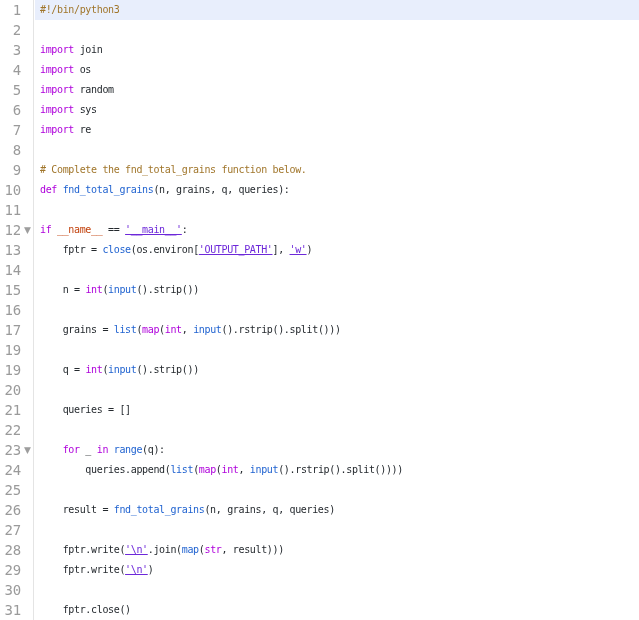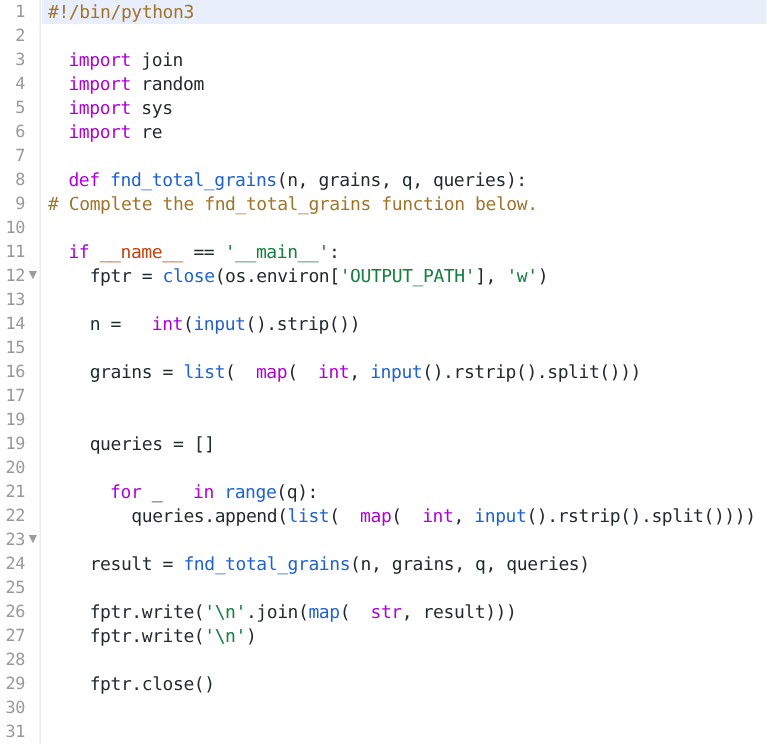--- a/index.html
+++ b/index.html
@@ -66,35 +66,35 @@
     top: 0;
     right: 0;
     height: 620px;
     background: #ffffff;
     overflow: hidden;
   }
   .line {
     height: 20px;
     line-height: 20px;
     white-space: pre;
-    font-size: 15px;
+    font-size: 10px;
     font-family: "DejaVu Sans Mono", "Liberation Mono", monospace;
     color: #24292e;
     padding-left: 5px;
     letter-spacing: -0.35px;
   }
   .line.active {
     background: #e8eefc;
   }
 
   
   .t-com  { color: #a0752a; }
-  .t-kw   { color: #af00db; margin-left: 17px; }
+  .t-kw   { color: #af00db; }
   .t-fn   { color: #1f62d0; }
-  .t-str  { color: #15803d; }
+  .t-str  { color: #6d28d9; text-decoration: underline; }
   .t-id   { color: #24292e; }
   .t-var  { color: #c2410c; }
   .t-op   { color: #24292e; }
 </style>
 </head>
 <body>
 
 <div id="editor">
 
   <div class="gutter" id="gutter">
@@ -192,34 +192,36 @@
       </div>
       <div class="gutter-row">
         <span class="lnum">31</span>
       </div>
     </div>
 
   <div class="code" id="code">
       <div class="line active"><span class="t-com">#!/bin/python3</span></div>
       <div class="line">&nbsp;</div>
       <div class="line"><span class="t-kw">import</span><span class="t-id"> join</span></div>
+      <div class="line"><span class="t-kw">import</span><span class="t-id"> os</span></div>
       <div class="line"><span class="t-kw">import</span><span class="t-id"> random</span></div>
       <div class="line"><span class="t-kw">import</span><span class="t-id"> sys</span></div>
       <div class="line"><span class="t-kw">import</span><span class="t-id"> re</span></div>
       <div class="line">&nbsp;</div>
+      <div class="line"><span class="t-com"># Complete the fnd_total_grains function below.</span></div>
       <div class="line"><span class="t-kw">def</span><span class="t-id"> </span><span class="t-fn">fnd_total_grains</span><span class="t-id">(n, grains, q, queries):</span></div>
-      <div class="line"><span class="t-com"># Complete the fnd_total_grains function below.</span></div>
       <div class="line">&nbsp;</div>
       <div class="line"><span class="t-kw">if</span><span class="t-id"> </span><span class="t-var">__name__</span><span class="t-op"> == </span><span class="t-str">'__main__'</span><span class="t-id">:</span></div>
       <div class="line"><span class="t-id">    fptr = </span><span class="t-fn">close</span><span class="t-id">(os.environ[</span><span class="t-str">'OUTPUT_PATH'</span><span class="t-id">], </span><span class="t-str">'w'</span><span class="t-id">)</span></div>
       <div class="line">&nbsp;</div>
       <div class="line"><span class="t-id">    n = </span><span class="t-kw">int</span><span class="t-id">(</span><span class="t-fn">input</span><span class="t-id">().strip())</span></div>
       <div class="line">&nbsp;</div>
       <div class="line"><span class="t-id">    grains = </span><span class="t-fn">list</span><span class="t-id">(</span><span class="t-kw">map</span><span class="t-id">(</span><span class="t-kw">int</span><span class="t-id">, </span><span class="t-fn">input</span><span class="t-id">().rstrip().split()))</span></div>
       <div class="line">&nbsp;</div>
+      <div class="line"><span class="t-id">    q = </span><span class="t-kw">int</span><span class="t-id">(</span><span class="t-fn">input</span><span class="t-id">().strip())</span></div>
       <div class="line">&nbsp;</div>
       <div class="line"><span class="t-id">    queries = []</span></div>
       <div class="line">&nbsp;</div>
       <div class="line"><span class="t-id">    </span><span class="t-kw">for</span><span class="t-id"> _ </span><span class="t-kw">in</span><span class="t-id"> </span><span class="t-fn">range</span><span class="t-id">(q):</span></div>
       <div class="line"><span class="t-id">        queries.append(</span><span class="t-fn">list</span><span class="t-id">(</span><span class="t-kw">map</span><span class="t-id">(</span><span class="t-kw">int</span><span class="t-id">, </span><span class="t-fn">input</span><span class="t-id">().rstrip().split())))</span></div>
       <div class="line">&nbsp;</div>
       <div class="line"><span class="t-id">    result = </span><span class="t-fn">fnd_total_grains</span><span class="t-id">(n, grains, q, queries)</span></div>
       <div class="line">&nbsp;</div>
       <div class="line"><span class="t-id">    fptr.write(</span><span class="t-str">'\n'</span><span class="t-id">.join(</span><span class="t-fn">map</span><span class="t-id">(</span><span class="t-kw">str</span><span class="t-id">, result)))</span></div>
       <div class="line"><span class="t-id">    fptr.write(</span><span class="t-str">'\n'</span><span class="t-id">)</span></div>

